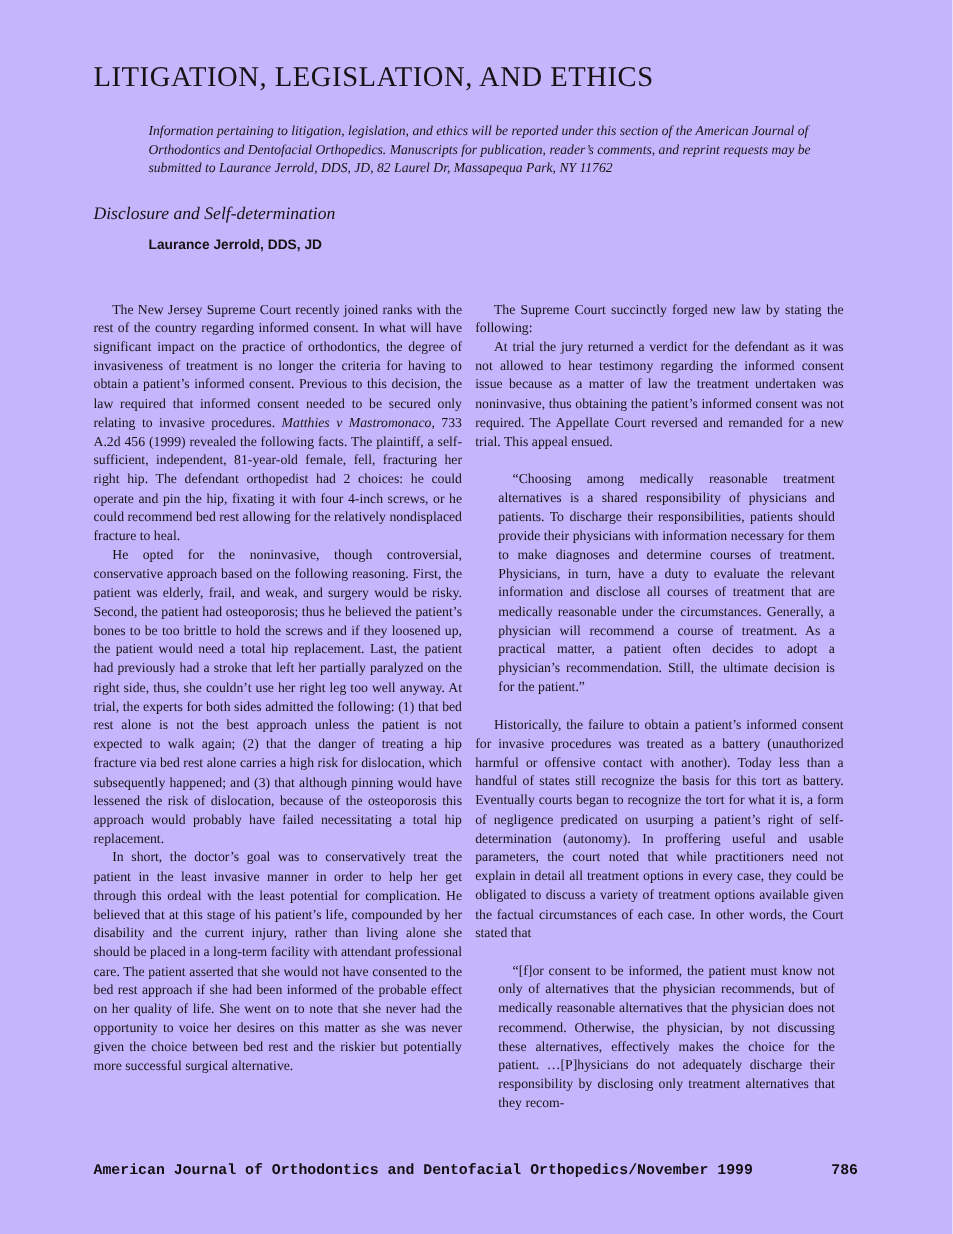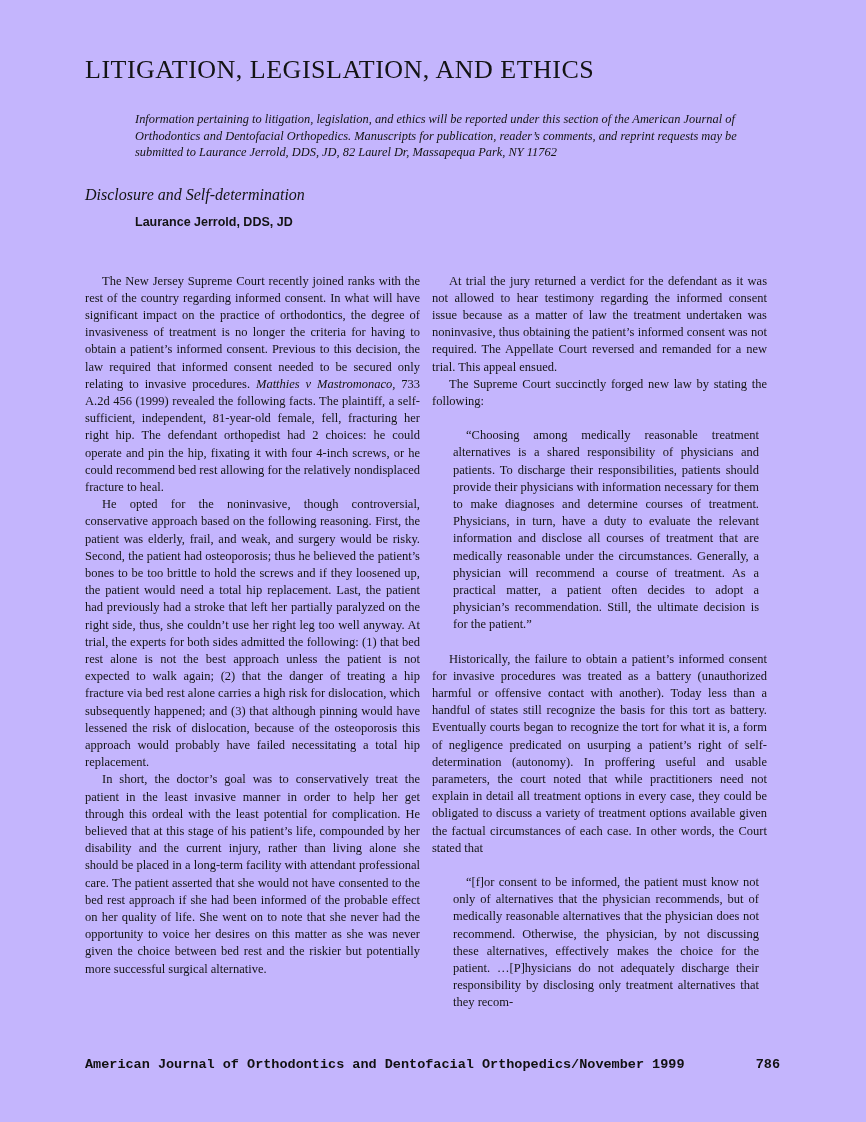--- a/index.html
+++ b/index.html
@@ -94,22 +94,22 @@
 
     <div class="columns">
 
       <div class="col">
         <p class="body-p"><span>The New Jersey Supreme Court recently joined ranks with the rest of the country regarding informed consent. In what will have significant impact on the practice of orthodontics, the degree of invasiveness of treatment is no longer the criteria for having to obtain a patient’s informed consent. Previous to this decision, the law required that informed consent needed to be secured only relating to invasive procedures. </span><span class="italic">Matthies v Mastromonaco,</span><span> 733 A.2d 456 (1999) revealed the following facts. The plaintiff, a self-sufficient, independent, 81-year-old female, fell, fracturing her right hip. The defendant orthopedist had 2 choices: he could operate and pin the hip, fixating it with four 4-inch screws, or he could recommend bed rest allowing for the relatively nondisplaced fracture to heal.</span></p>
         <p class="body-p">He opted for the noninvasive, though controversial, conservative approach based on the following reasoning. First, the patient was elderly, frail, and weak, and surgery would be risky. Second, the patient had osteoporosis; thus he believed the patient’s bones to be too brittle to hold the screws and if they loosened up, the patient would need a total hip replacement. Last, the patient had previously had a stroke that left her partially paralyzed on the right side, thus, she couldn’t use her right leg too well anyway. At trial, the experts for both sides admitted the following: (1) that bed rest alone is not the best approach unless the patient is not expected to walk again; (2) that the danger of treating a hip fracture via bed rest alone carries a high risk for dislocation, which subsequently happened; and (3) that although pinning would have lessened the risk of dislocation, because of the osteoporosis this approach would probably have failed necessitating a total hip replacement.</p>
         <p class="body-p">In short, the doctor’s goal was to conservatively treat the patient in the least invasive manner in order to help her get through this ordeal with the least potential for complication. He believed that at this stage of his patient’s life, compounded by her disability and the current injury, rather than living alone she should be placed in a long-term facility with attendant professional care. The patient asserted that she would not have consented to the bed rest approach if she had been informed of the probable effect on her quality of life. She went on to note that she never had the opportunity to voice her desires on this matter as she was never given the choice between bed rest and the riskier but potentially more successful surgical alternative.</p>
       </div>
 
       <div class="col">
+        <p class="body-p">The Supreme Court succinctly forged new law by stating the following:</p>
         <p class="body-p">At trial the jury returned a verdict for the defendant as it was not allowed to hear testimony regarding the informed consent issue because as a matter of law the treatment undertaken was noninvasive, thus obtaining the patient’s informed consent was not required. The Appellate Court reversed and remanded for a new trial. This appeal ensued.</p>
-        <p class="body-p">The Supreme Court succinctly forged new law by stating the following:</p>
         <p class="quote">“Choosing among medically reasonable treatment alternatives is a shared responsibility of physicians and patients. To discharge their responsibilities, patients should provide their physicians with information necessary for them to make diagnoses and determine courses of treatment. Physicians, in turn, have a duty to evaluate the relevant information and disclose all courses of treatment that are medically reasonable under the circumstances. Generally, a physician will recommend a course of treatment. As a practical matter, a patient often decides to adopt a physician’s recommendation. Still, the ultimate decision is for the patient.”</p>
         <p class="body-p">Historically, the failure to obtain a patient’s informed consent for invasive procedures was treated as a battery (unauthorized harmful or offensive contact with another). Today less than a handful of states still recognize the basis for this tort as battery. Eventually courts began to recognize the tort for what it is, a form of negligence predicated on usurping a patient’s right of self-determination (autonomy). In proffering useful and usable parameters, the court noted that while practitioners need not explain in detail all treatment options in every case, they could be obligated to discuss a variety of treatment options available given the factual circumstances of each case. In other words, the Court stated that</p>
         <p class="quote">“[f]or consent to be informed, the patient must know not only of alternatives that the physician recommends, but of medically reasonable alternatives that the physician does not recommend. Otherwise, the physician, by not discussing these alternatives, effectively makes the choice for the patient. …[P]hysicians do not adequately discharge their responsibility by disclosing only treatment alternatives that they recom-</p>
       </div>
 
     </div>
   </div>
 
   <div class="footer">
     <span>American Journal of Orthodontics and Dentofacial Orthopedics/November 1999</span>

